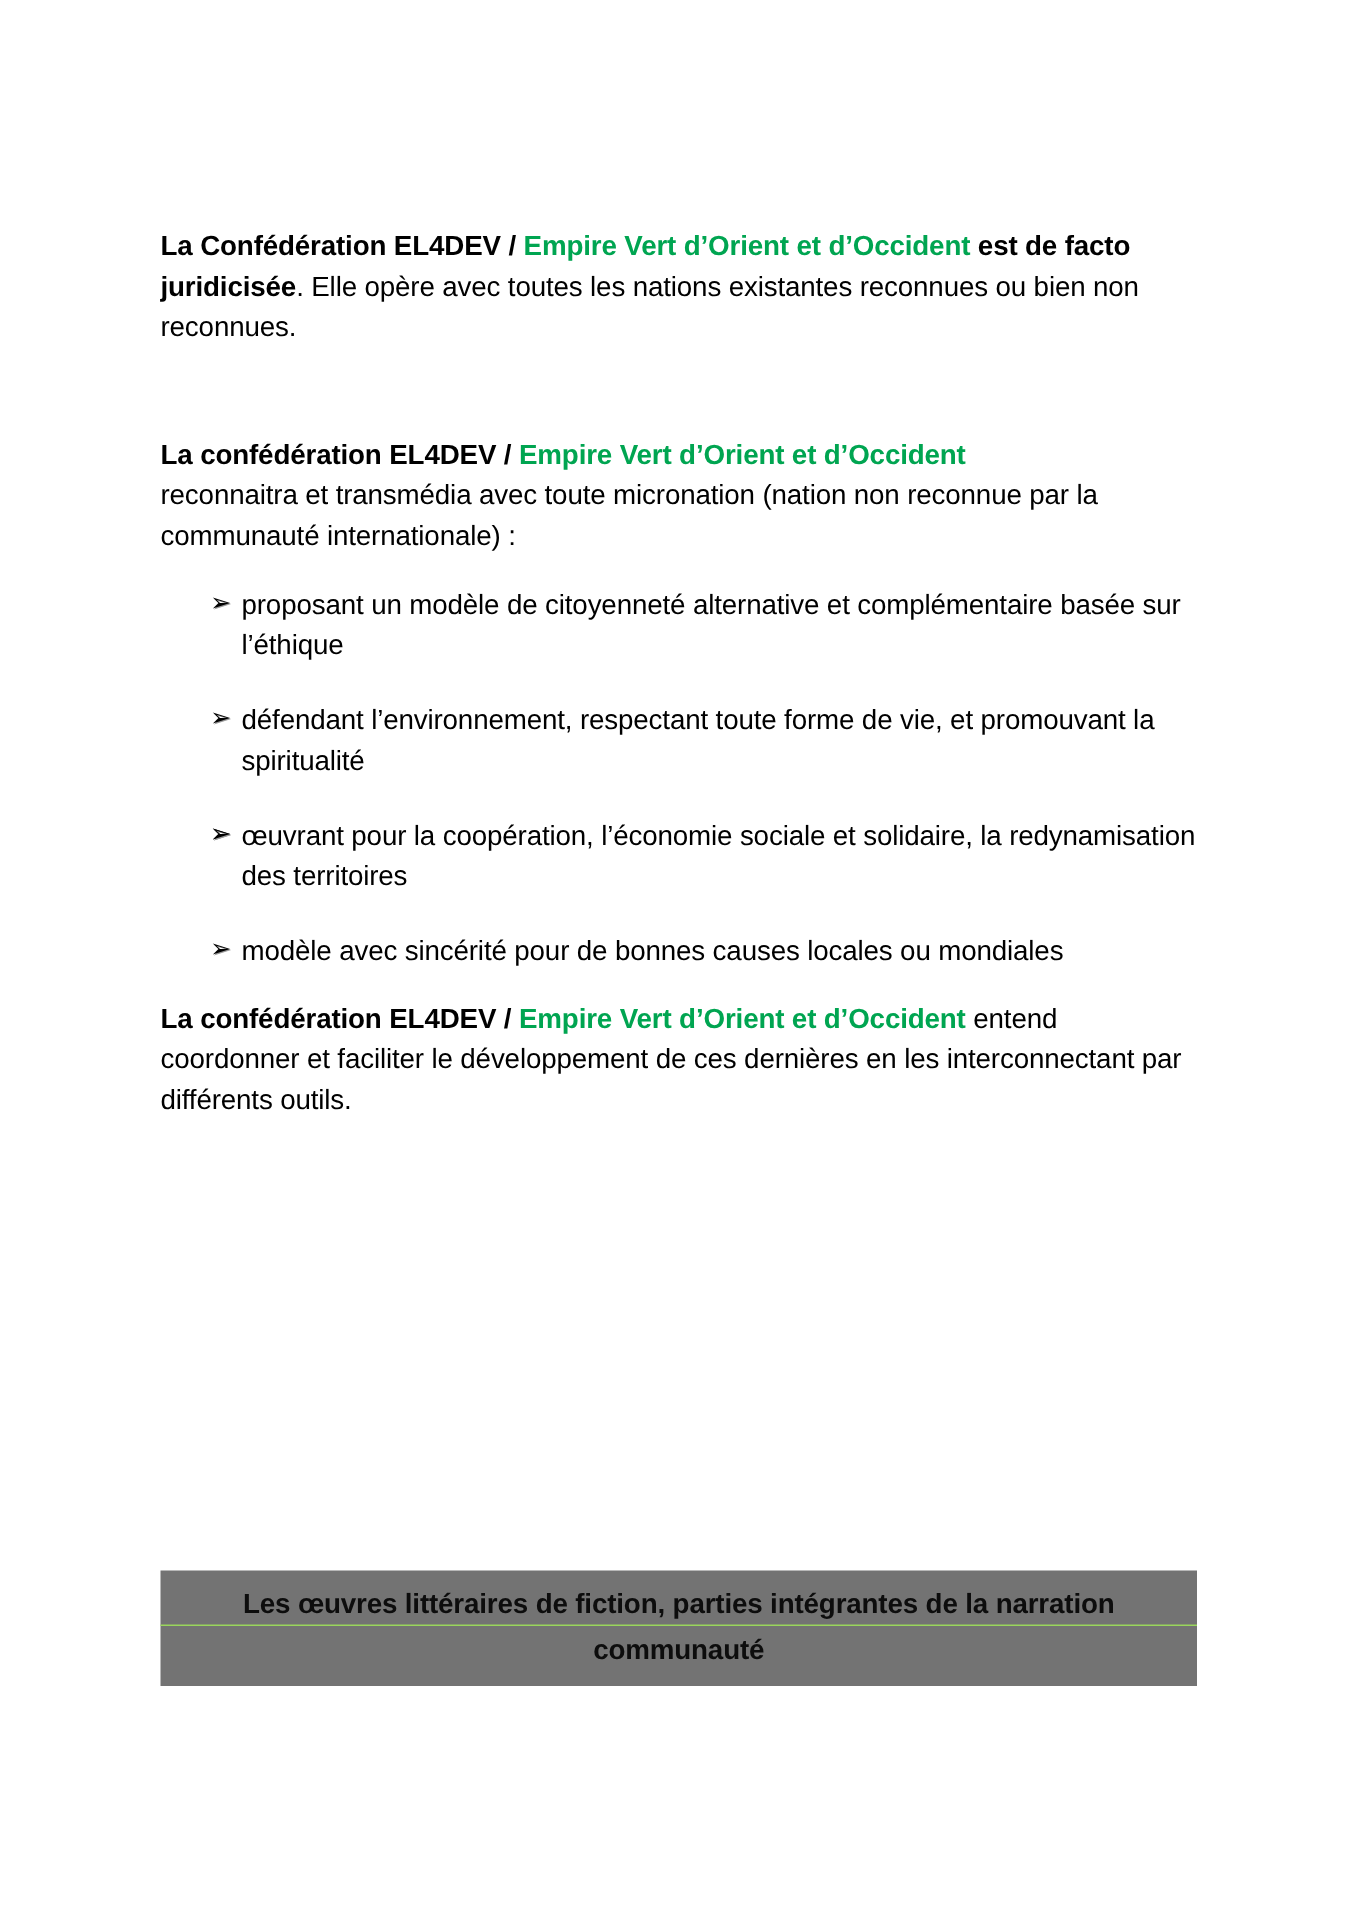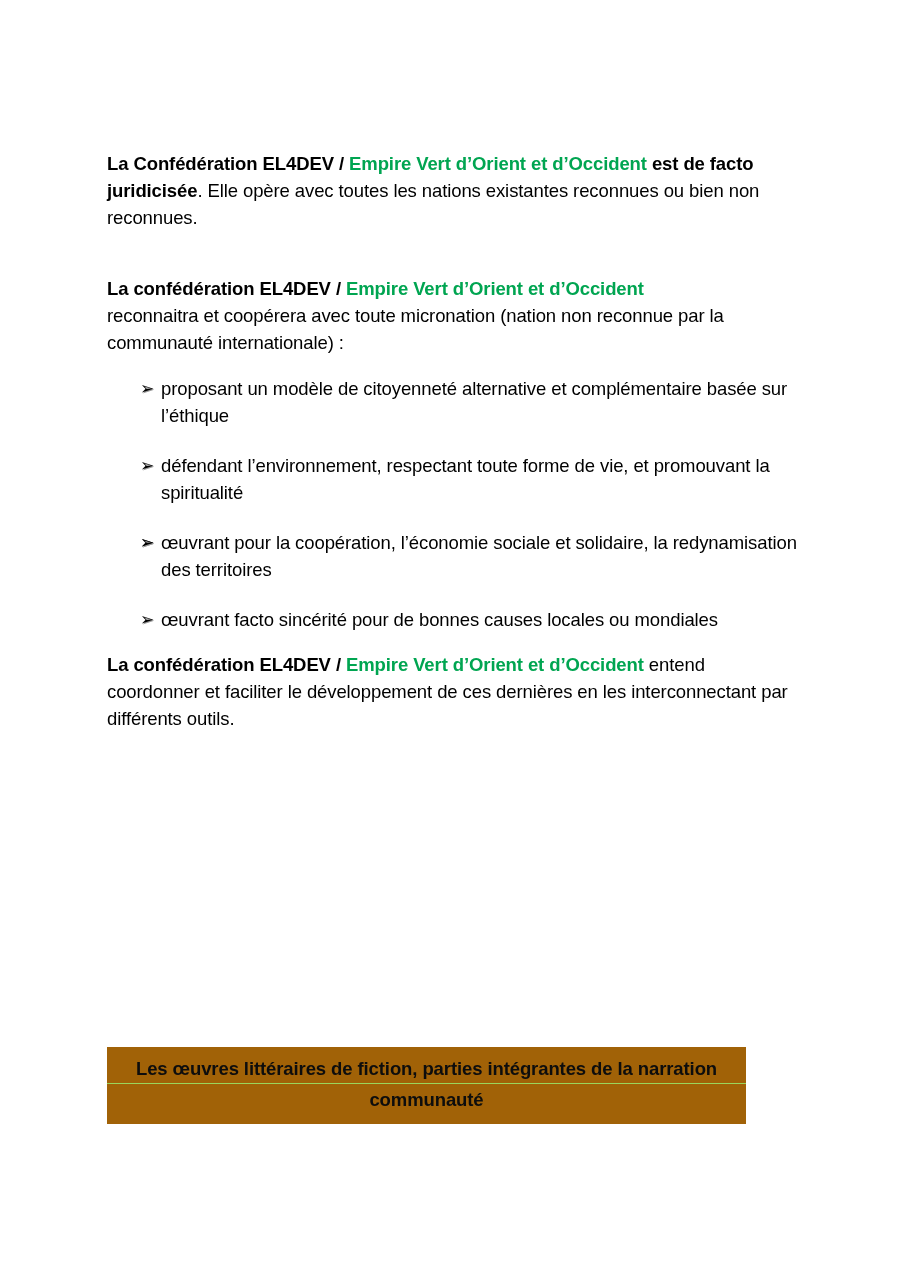--- a/index.html
+++ b/index.html
@@ -43,21 +43,21 @@
   .para .b {
     font-weight: bold;
   }
   .para .green {
     color: #00A551;
     font-weight: bold;
   }
 
   
   .blk-1 { margin-top: 0; }
-  .blk-2 { margin-top: 44px; }
+  .blk-2 { margin-top: 58px; }
   .list   { margin-top: 54px; }
   .blk-3 { }
 
   
   ul.bullets {
     list-style: none;
     margin: 0;
     padding: 0;
   }
   ul.bullets li {
@@ -79,22 +79,22 @@
     line-height: 27px;
     color: #000000;
     text-shadow: 0.7px 0.7px 0 #9a9a9a;
   }
 
   
   .banner {
     position: absolute;
     left: 107px;
     top: 1047px;
-    width: 639px;
-    background: #a16207;
+    width: 691px;
+    background: #737373;
     box-sizing: border-box;
     padding: 6px 28px 9px 28px;
     text-align: center;
     font-weight: bold;
     font-size: 18.5px;
     line-height: 31px;
     color: #0D0D0D;
     letter-spacing: -0.1px;
   }
   .banner .divider {
@@ -112,42 +112,42 @@
 
 <div class="page">
 
   <div class="content">
 
     <p class="para blk-1">
       <span class="b">La Confédération EL4DEV / </span><span class="green">Empire Vert d’Orient et d’Occident</span><span class="b"> est de facto juridicisée</span><span>. Elle opère avec toutes les nations existantes reconnues ou bien non reconnues.</span>
     </p>
 
     <p class="para blk-2">
-      <span class="b">La confédération EL4DEV / </span><span class="green">Empire Vert d’Orient et d’Occident</span><br><span>reconnaitra et coopérera avec  toute micronation (nation non reconnue par la communauté internationale) :</span>
+      <span class="b">La confédération EL4DEV / </span><span class="green">Empire Vert d’Orient et d’Occident</span><br><span>reconnaitra et transmédia avec  toute micronation (nation non reconnue par la communauté internationale) :</span>
     </p>
 
     <ul class="bullets list">
       <li>
         <span class="bullet-glyph">➢</span>
         <span>proposant un modèle de citoyenneté alternative et complémentaire basée sur l’éthique</span>
       </li>
       <li>
         <span class="bullet-glyph">➢</span>
         <span>défendant l’environnement, respectant toute forme de vie, et promouvant la spiritualité</span>
       </li>
       <li>
         <span class="bullet-glyph">➢</span>
       </li>
       <li>
         <span class="bullet-glyph">➢</span>
         <span>œuvrant pour la coopération, l’économie sociale et solidaire, la redynamisation des territoires</span>
       </li>
       <li>
         <span class="bullet-glyph">➢</span>
-        <span>œuvrant facto sincérité pour de bonnes causes locales ou mondiales</span>
+        <span>modèle avec sincérité pour de bonnes causes locales ou mondiales</span>
       </li>
     </ul>
 
     <p class="para blk-3">
       <span class="b">La confédération EL4DEV / </span><span class="green">Empire Vert d’Orient et d’Occident</span><span> entend coordonner et faciliter le développement de ces dernières en les interconnectant par différents outils.</span>
     </p>
 
   </div>
 
   <div class="banner">

